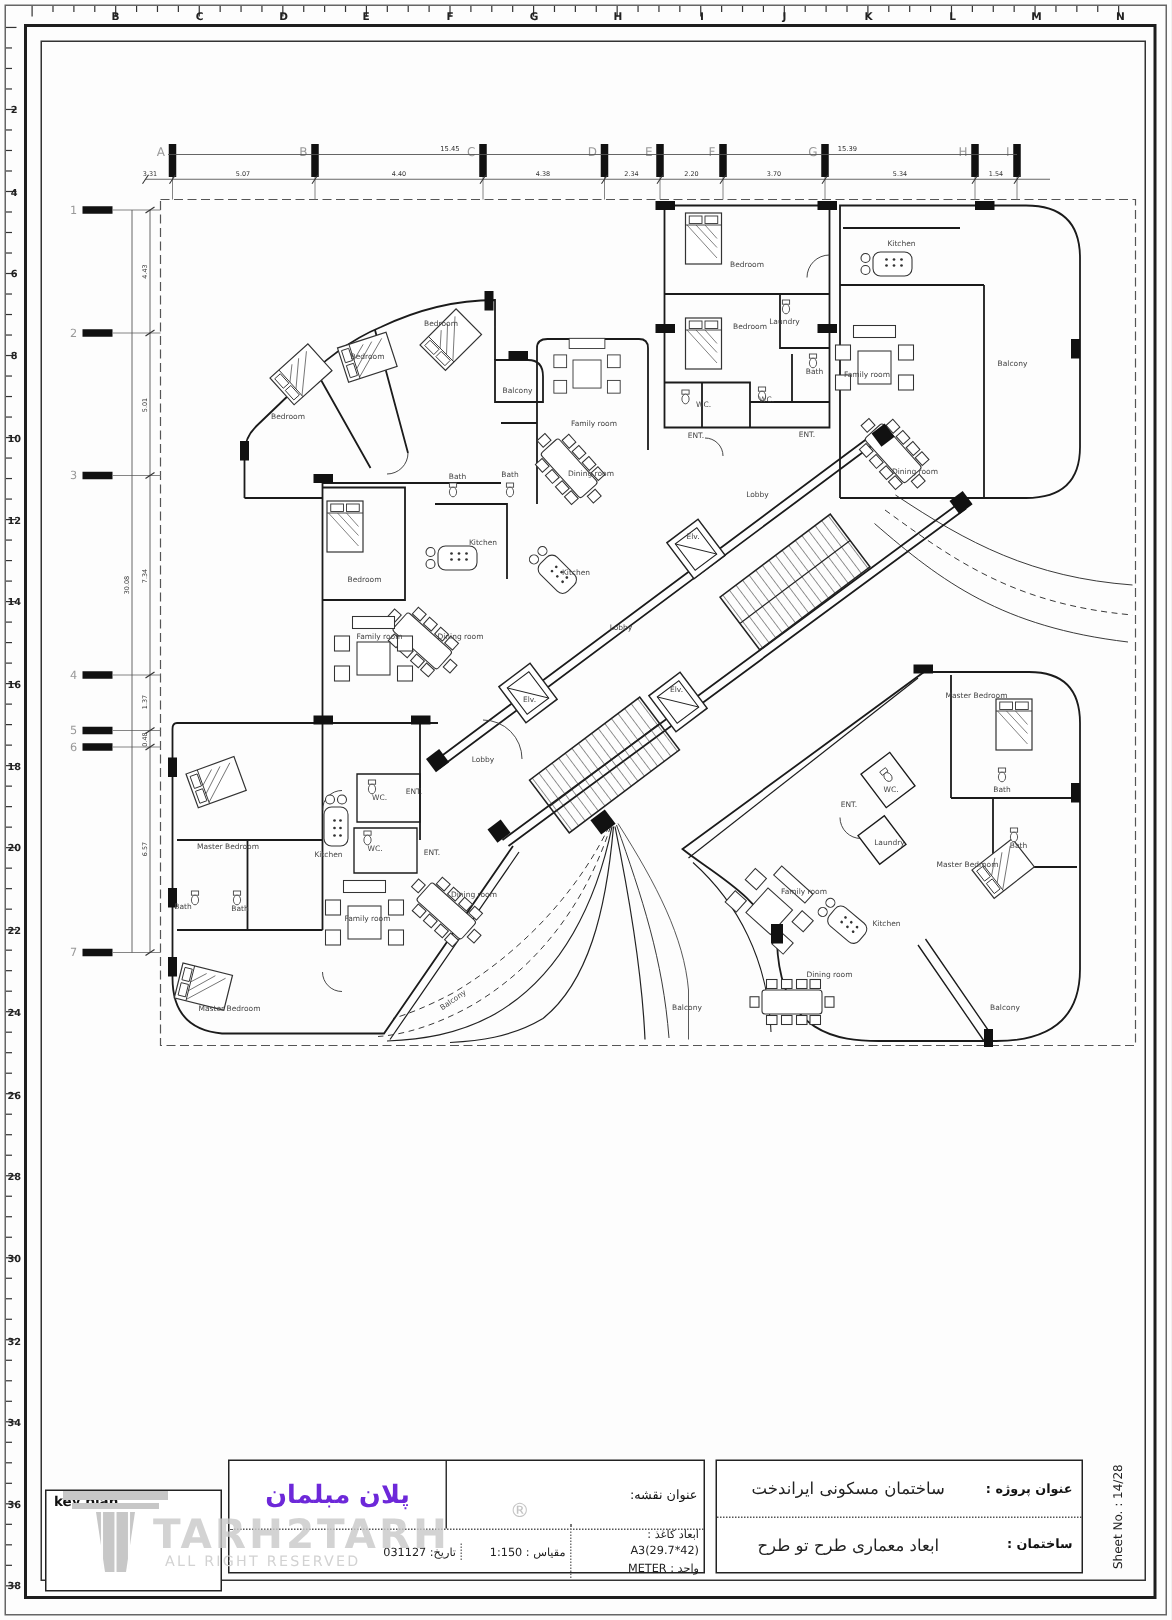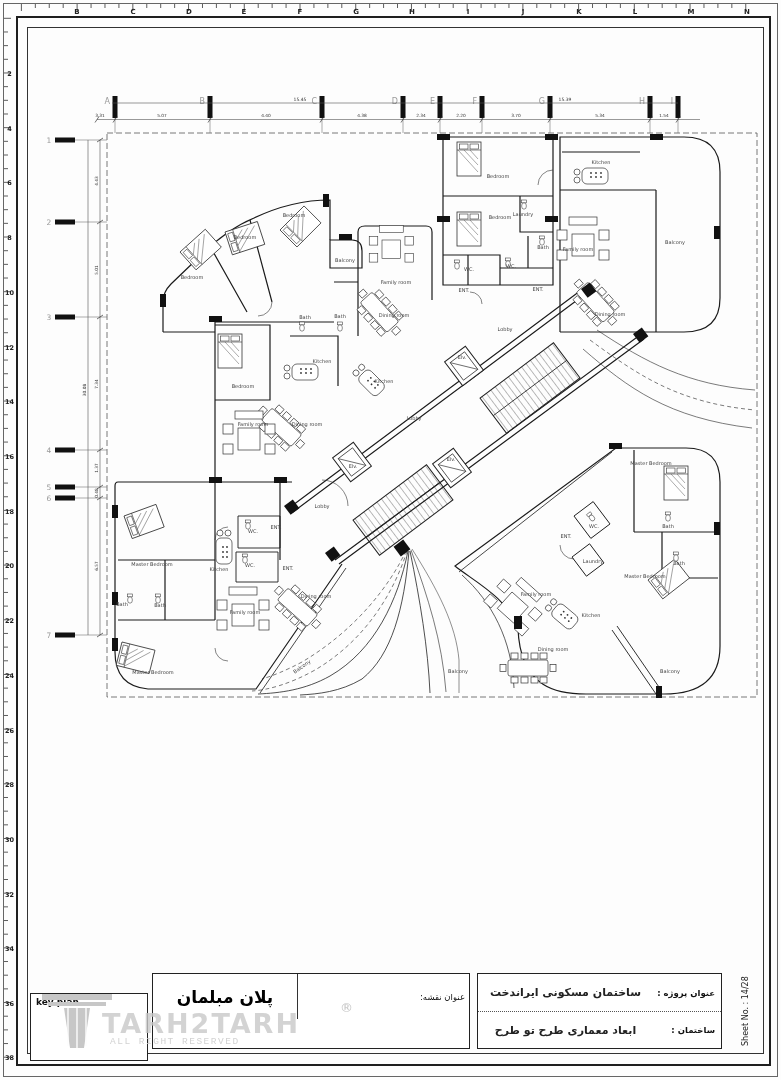--- a/index.html
+++ b/index.html
@@ -13,35 +13,35 @@
   
   .tb{position:absolute;border:1.5px solid #222;background:#fff;box-sizing:border-box;font-size:9px;color:#222;}
   .tb-key{left:30px;top:993px;width:118px;height:68px;}
   .tb-key .kp{position:absolute;left:5px;top:3px;font-weight:bold;font-size:9px;color:#111;}
   .tb-mid{left:152px;top:973px;width:318px;height:76px;}
   .tb-right{left:477px;top:973px;width:245px;height:76px;direction:rtl;}
   .row-top{position:absolute;left:0;top:0;right:0;height:45px;display:flex;direction:rtl;}
   .cell-map{width:172px;height:100%;border-left:1px solid #333;display:flex;align-items:center;direction:rtl;box-sizing:border-box;padding:0 4px;}
   .cell-map .lbl{font-size:8.5px;white-space:nowrap;color:#111;margin-left:47px;}
   .cell-map .big{flex:1;text-align:center;font-weight:bold;font-size:17px;color:#111;}
-  .cell-furn{flex:1;display:flex;align-items:center;justify-content:center;font-weight:bold;font-size:17px;color:#000000;}
+  .cell-furn{flex:1;display:flex;align-items:center;justify-content:center;font-weight:bold;font-size:17px;color:#6d28d9;}
   .row-bot{position:absolute;left:0;top:45px;right:0;bottom:0;border-top:1px dotted #555;display:flex;direction:rtl;font-size:7.5px;align-items:center;}
   .c-paper{width:82px;padding:1px 3px;border-left:1px dotted #777;line-height:1.5;direction:rtl;}
   .c-scale{width:66px;padding:1px 3px;border-left:1px dotted #777;direction:rtl;}
   .c-date{width:88px;padding:1px 3px;direction:rtl;}
   .tb-right .r1{position:absolute;left:0;right:0;top:0;height:37px;display:flex;align-items:center;}
   .tb-right .r2{position:absolute;left:0;right:0;top:37px;bottom:0;border-top:1px dotted #555;display:flex;align-items:center;}
   .tb-right .lab{width:62px;padding-right:6px;font-size:8.5px;white-space:nowrap;color:#111;font-weight:bold;}
-  .tb-right .val{flex:1;text-align:center;font-size:11px;color:#222;font-weight:bold;}
+  .tb-right .val{flex:1;text-align:center;font-size:11px;color:#222;}
   .sheet-no{position:absolute;left:741px;top:1046px;transform:rotate(-90deg);transform-origin:0 0;width:74px;font-size:8px;color:#222;white-space:nowrap;}
   
   .wm{position:absolute;left:40px;top:992px;width:330px;height:58px;pointer-events:none;z-index:5;}
   .wm .brand{position:absolute;left:62px;top:16px;font-size:27px;font-weight:bold;color:#c9c9c9;letter-spacing:2px;opacity:.8;}
   .wm .reg{position:absolute;left:300px;top:8px;font-size:13px;color:#c4c4c4;}
-  .wm .rights{position:absolute;left:70px;top:44px;font-size:9.5px;color:#d2d2d2;letter-spacing:1.5px;font-family:Liberation Mono, monospace;}
+  .wm .rights{position:absolute;left:70px;top:44px;font-size:9.5px;color:#d2d2d2;letter-spacing:1.5px;}
 </style>
 </head>
 <body>
 
 <div class="page">
   <div class="pborder"></div>
   <div class="hframe"></div>
   <div class="iframe"></div>
 
   <svg id="plan-svg" width="781" height="1080" viewBox="0 0 781 1080">
@@ -560,20 +560,32 @@
     <span class="kp">key plan</span>
   </div>
 
   <div class="tb tb-mid">
     <div class="row-top">
       <div class="cell-map">
         <span class="lbl">عنوان نقشه:</span>
       </div>
       <div class="cell-furn">پلان مبلمان</div>
     </div>
+    <div class="row-bot">
+      <div class="c-paper">
+        <span>ابعاد کاغذ :</span> <span>A3(29.7*42)</span><br>
+        <span>واحد :</span> <span>METER</span>
+      </div>
+      <div class="c-scale">
+        <span>مقیاس :</span> <span style="direction:ltr;unicode-bidi:embed">1:150</span>
+      </div>
+      <div class="c-date">
+        <span>تاریخ:</span> <span style="direction:ltr;unicode-bidi:embed">031127</span>
+      </div>
+    </div>
   </div>
 
   <div class="tb tb-right">
     <div class="r1">
       <span class="lab">عنوان پروژه :</span>
       <span class="val">ساختمان مسکونی ایراندخت</span>
     </div>
     <div class="r2">
       <span class="lab">ساختمان :</span>
       <span class="val">ابعاد معماری طرح تو طرح</span>

